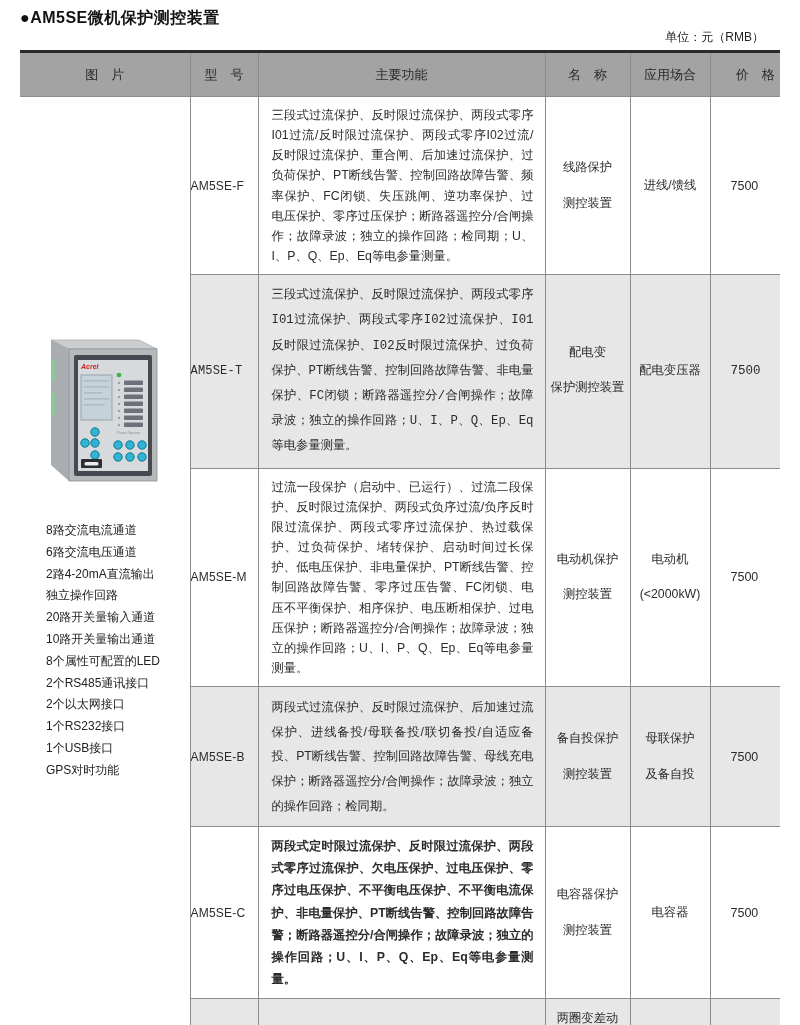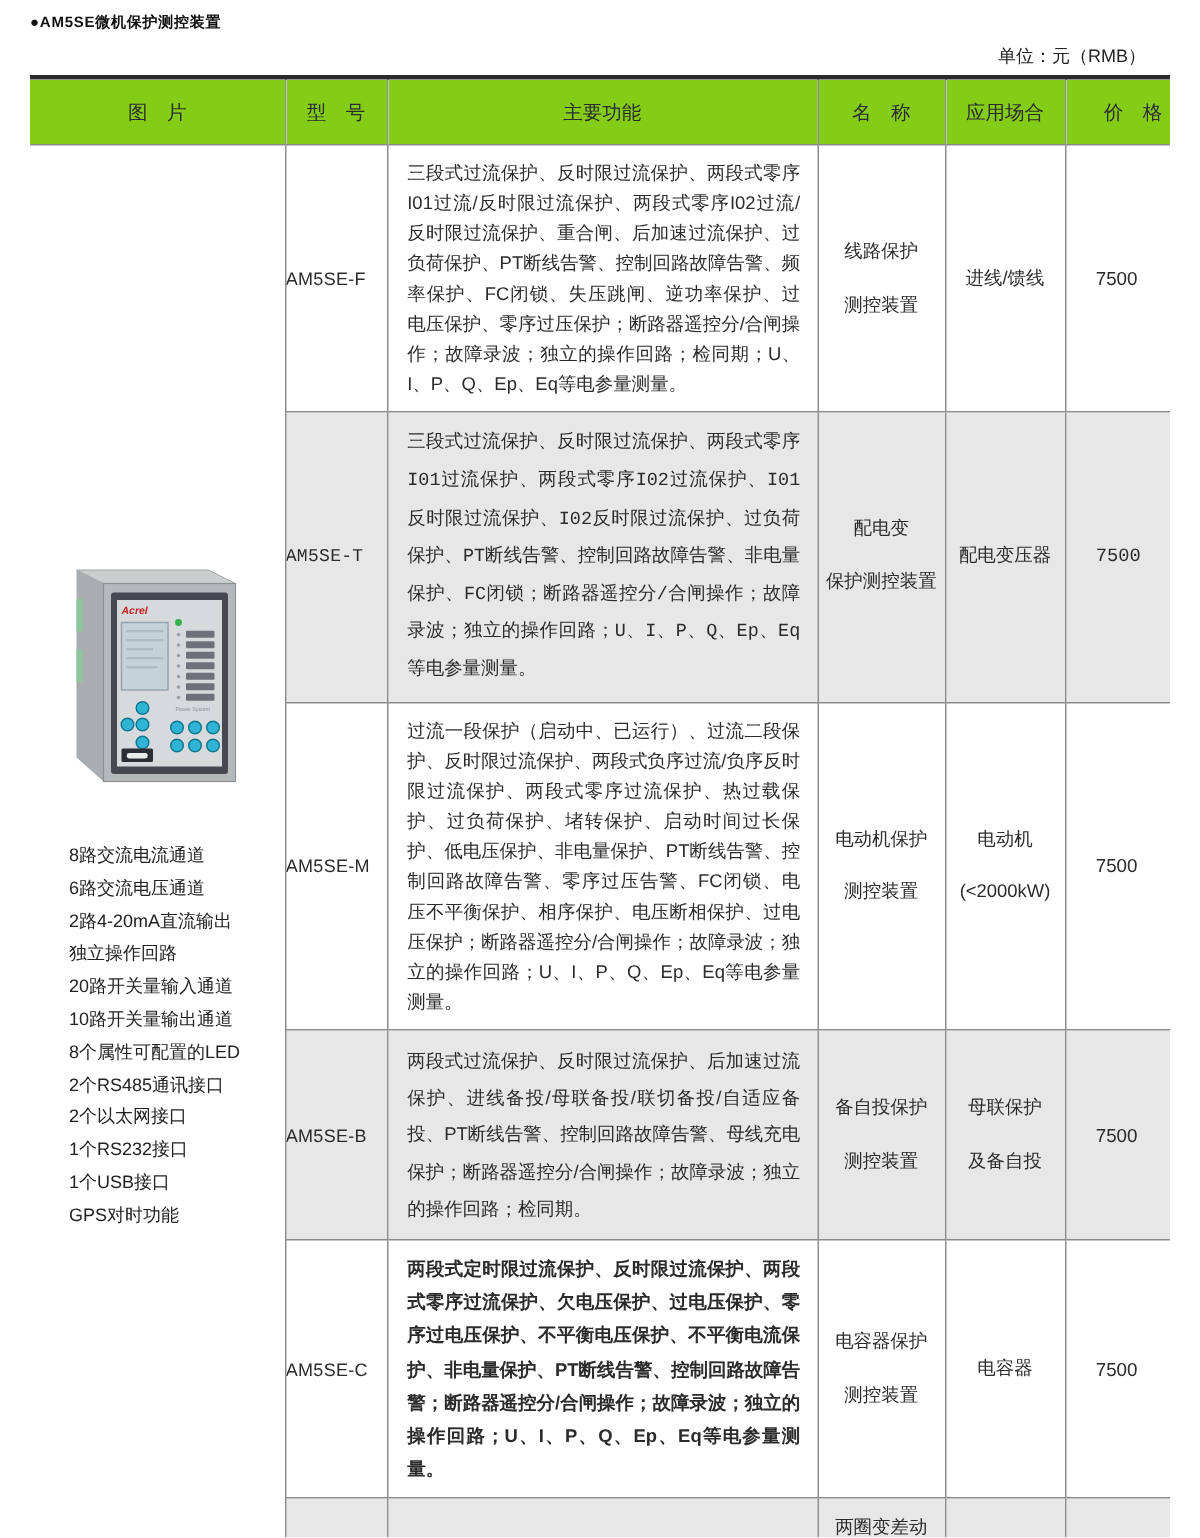--- a/index.html
+++ b/index.html
@@ -1,38 +1,38 @@
 <!DOCTYPE html>
 <html><head>
 <meta charset="utf-8">
 <style>
   * { margin:0; padding:0; box-sizing:border-box; }
   html,body { width:800px; background:#ffffff; }
   body { font-family:"Liberation Sans","DejaVu Sans",sans-serif; color:#2b2b2b; }
   .page { position:relative; width:800px; height:1025px; background:#fff; overflow:hidden; }
 
-  .title { position:absolute; left:20px; top:8px; font-size:10px; font-weight:bold; color:#111; letter-spacing:.5px; }
+  .title { position:absolute; left:20px; top:8px; font-size:16px; font-weight:bold; color:#111; letter-spacing:.5px; }
   .unit-note { position:absolute; right:36px; top:29px; font-size:12px; color:#222; }
 
   table.catalog { position:absolute; left:20px; top:50px; width:760px;
     border-collapse:collapse; table-layout:fixed;
     border-top:3px solid #2a2a2a; border-bottom:3px solid #2a2a2a; }
   .catalog th, .catalog td { border:1px solid #8c8c8c; font-size:12.3px; color:#2b2b2b;
     vertical-align:middle; overflow:hidden; }
   .catalog th:first-child, .catalog td.pic-cell { border-left:none; }
   .catalog th:last-child, .catalog td:last-child { border-right:none;padding-left:20px; }
 
-  .catalog thead th { height:45px; background:#84cc16; font-weight:normal; font-size:13px; text-align:center; }
+  .catalog thead th { height:45px; background:#a3a3a3; font-weight:normal; font-size:13px; text-align:center; }
 
   tr.h1 td { height:147px; } tr.h2 td { height:180px;font-family:Liberation Mono, monospace; } tr.h3 td { height:205px; }
   tr.h4 td { height:135px; } tr.h5 td { height:134px; } tr.h6 td { height:78px; }
   tr.alt td { background:#e7e7e7; }
 
   td.pic-cell { background:#ffffff !important; vertical-align:top; }
-  .pic-inner { padding-top:238px;margin-top:40px; }
+  .pic-inner { padding-top:238px; }
   .device-wrap { width:135px; margin:0 auto; }
   .specs { margin:30px 0 0 26px; }
   .specs div { font-size:12px; line-height:21.8px; color:#222; white-space:nowrap; }
 
   td.model-cell { font-size:12px; letter-spacing:.2px; }
   td.func-cell { text-align:left; padding:8px 11px 8px 13px; line-height:1.64; text-align:justify; }
   tr.h2 td.func-cell { line-height:2.05; }
   tr.h4 td.func-cell { line-height:2.0; }
   tr.h5 td.func-cell { line-height:1.8;font-weight:bold; }
   tr.h6 td.func-cell { line-height:1.7; text-align:left; }

